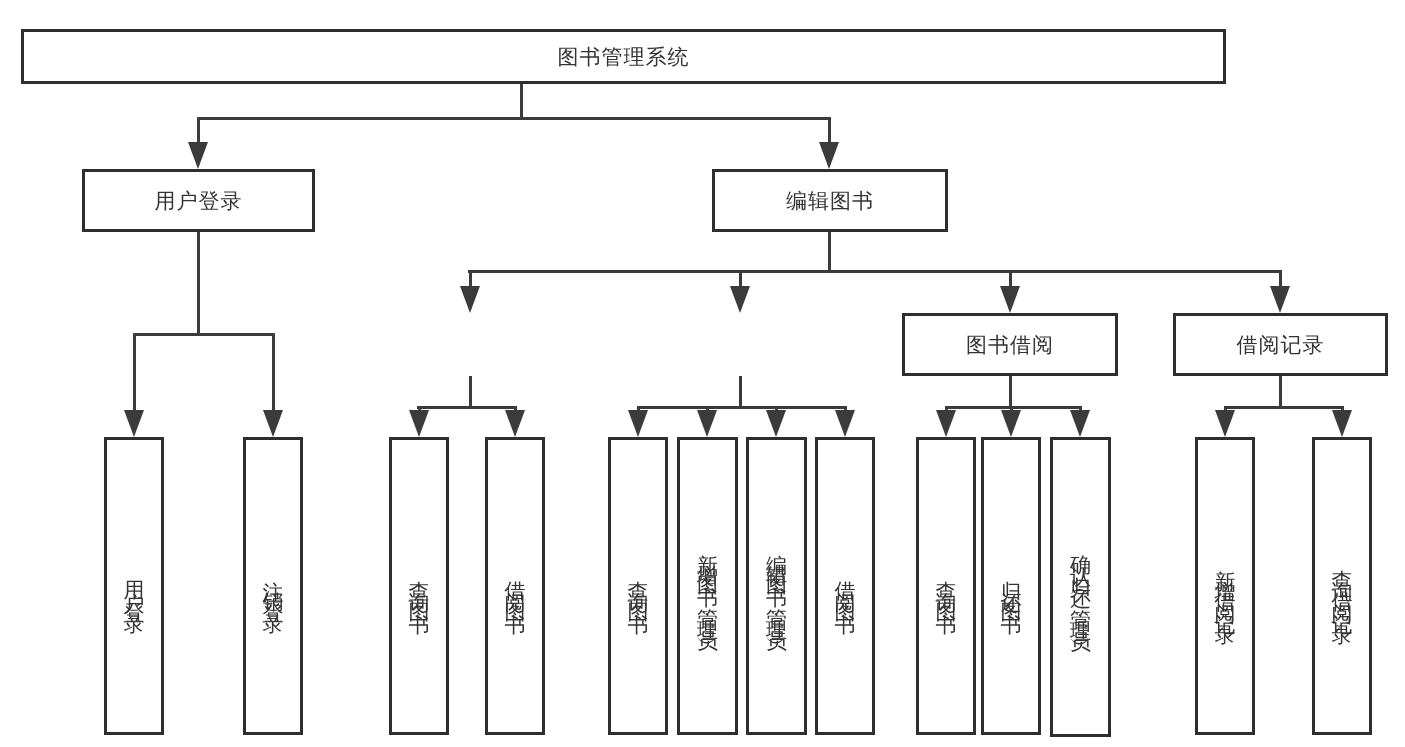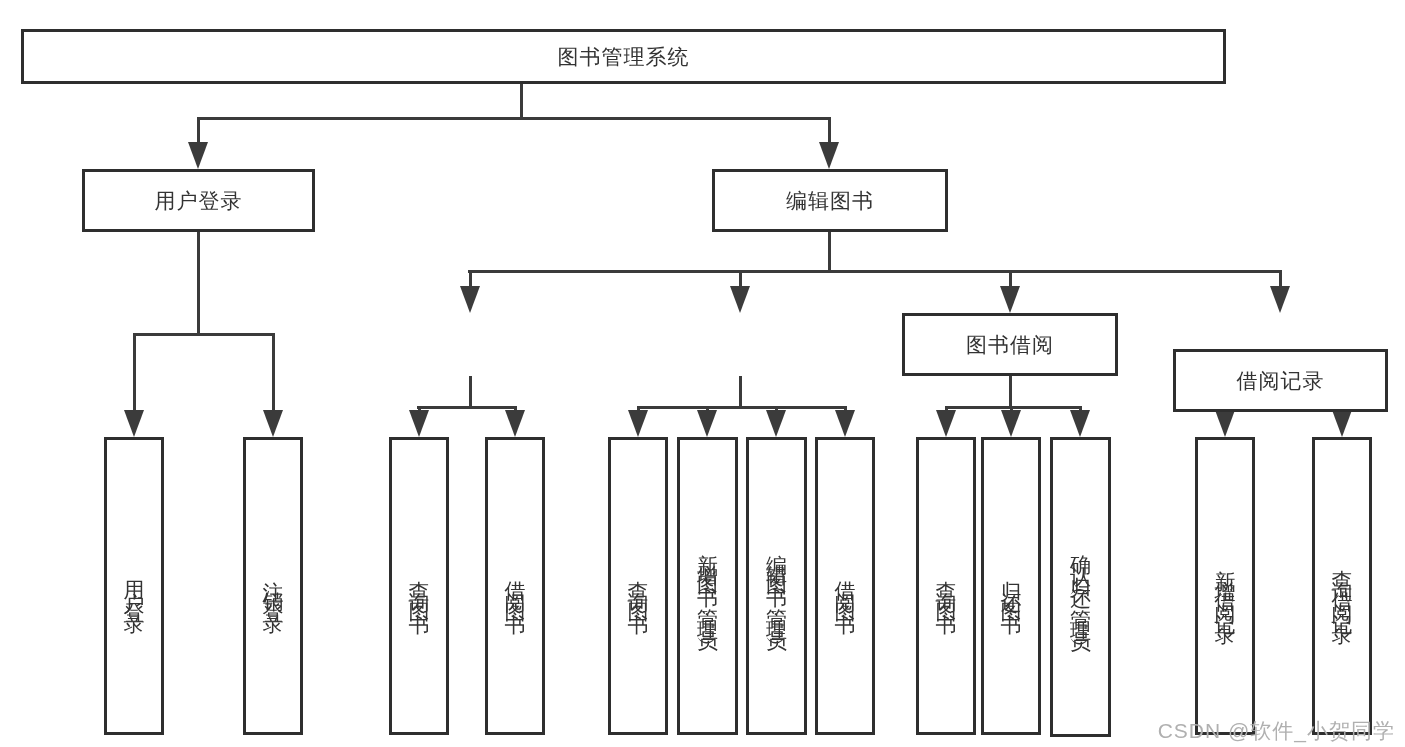--- a/index.html
+++ b/index.html
@@ -110,21 +110,21 @@
   <div class="box" style="left:21px;top:13px;width:1205px;height:55px;margin-top:16px;">图书管理系统</div>
 
   <div class="box" style="left:82px;top:169px;width:233px;height:63px;">用户登录</div>
 
   <div class="box" style="left:712px;top:169px;width:236px;height:63px;">编辑图书</div>
 
 
 
   <div class="box" style="left:902px;top:313px;width:216px;height:63px;">图书借阅</div>
 
-  <div class="box" style="left:1173px;top:313px;width:215px;height:63px;margin-top:36px;">借阅记录</div>
+  <div class="box" style="left:1173px;top:313px;width:215px;height:63px;">借阅记录</div>
 
   <div class="vbox" style="left:104px;top:437px;width:60px;height:298px;">
     <span class="vtxt">用户登录</span>
   </div>
 
   <div class="vbox" style="left:243px;top:437px;width:60px;height:298px;">
     <span class="vtxt">注销登录</span>
   </div>
 
   <div class="vbox" style="left:389px;top:437px;width:60px;height:298px;">
@@ -164,15 +164,14 @@
   </div>
 
   <div class="vbox" style="left:1195px;top:437px;width:60px;height:298px;">
     <span class="vtxt">新增借阅记录</span>
   </div>
 
   <div class="vbox" style="left:1312px;top:437px;width:60px;height:298px;">
     <span class="vtxt">查询借阅记录</span>
   </div>
 
-  <div class="watermark">CSDN @软件_小贺同学</div>
 
 </div>
 
 </body></html>

